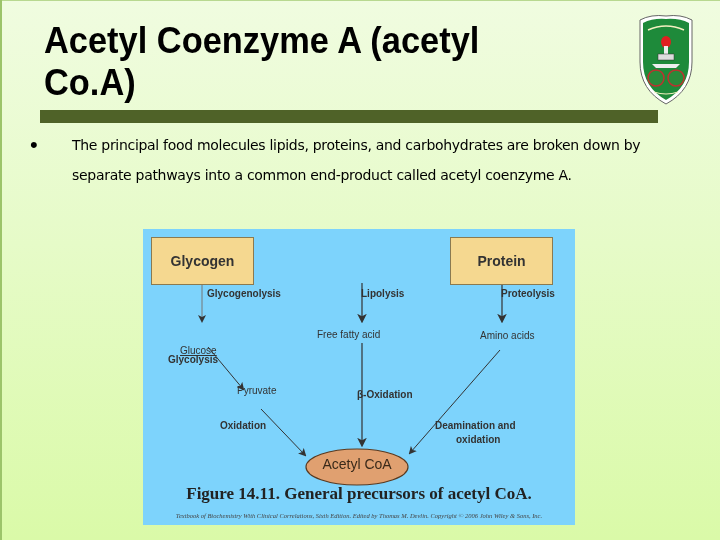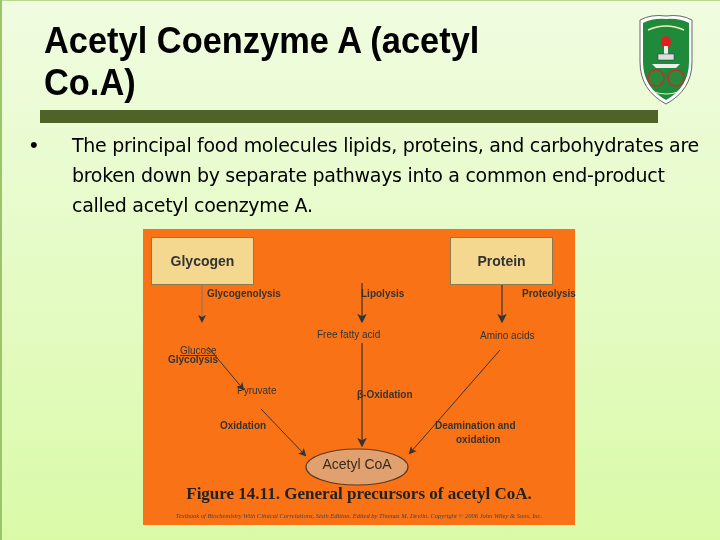--- a/index.html
+++ b/index.html
@@ -14,24 +14,24 @@
       position: absolute; left: 44px; top: 20px; width: 580px;
       font-family: "Liberation Sans", sans-serif; font-weight: bold;
       font-size: 37px; line-height: 42px; color: #000; transform: scaleX(0.93); transform-origin: left top;
     }
     .title-rule { position: absolute; left: 40px; top: 110px; width: 618px; height: 13px; background: #4f6228; }
     .logo { position: absolute; left: 636px; top: 12px; width: 60px; height: 96px; }
     .bullet-block { position: absolute; left: 30px; top: 130px; width: 670px; }
     .bullet-dot { position: absolute; left: 0; top: 0; font-size: 22px; line-height: 30px; color: #000; }
     .bullet-text {
       position: absolute; left: 42px; top: 0; width: 630px;
-      font-family: "DejaVu Sans", sans-serif; font-size: 19px; line-height: 30px; color: #000;
+      font-family: "DejaVu Sans", sans-serif; font-size: 14px; line-height: 30px; color: #000;
       letter-spacing: -0.3px;
     }
-    .figure { position: absolute; left: 143px; top: 229px; width: 432px; height: 296px; background: #f97316; }
+    .figure { position: absolute; left: 143px; top: 229px; width: 432px; height: 296px; background: #7dd3fc; }
     .figure svg { position: absolute; left: 0; top: 0; }
     .fbox {
       position: absolute; width: 101px; height: 46px; top: 8px;
       background: #f5d890; border: 1px solid #8a7a50;
       display: flex; align-items: center; justify-content: center;
       font-family: "Liberation Sans", sans-serif; font-weight: bold; font-size: 14px; color: #333;
     }
     .flabel { position: absolute; font-family: "Liberation Sans", sans-serif; font-size: 10px; color: #333; white-space: nowrap; }
     .flabel.b { font-weight: bold; }
     .ellipse-label {
@@ -106,21 +106,21 @@
     <line x1="357" y1="121" x2="267" y2="224" stroke="#333" stroke-width="1" marker-end="url(#ah)"></line>
 
     <ellipse cx="214" cy="238" rx="51" ry="18" fill="#e0a070" stroke="#5a3a20" stroke-width="1.2"></ellipse>
   </svg>
 
   <div class="fbox" style="left:8px;">Glycogen</div>
   <div class="fbox" style="left:307px;">Protein</div>
 
   <div class="flabel b" style="left:64px; top:59px;">Glycogenolysis</div>
   <div class="flabel b" style="left:218px; top:59px;">Lipolysis</div>
-  <div class="flabel b" style="left:347px; top:59px;padding-left:32px;">Proteolysis</div>
+  <div class="flabel b" style="left:358px; top:59px;">Proteolysis</div>
 
   <div class="flabel" style="left:37px; top:116px;text-decoration:underline;">Glucose</div>
   <div class="flabel" style="left:174px; top:100px;">Free fatty acid</div>
   <div class="flabel" style="left:337px; top:101px;">Amino acids</div>
 
   <div class="flabel b" style="left:25px; top:125px;">Glycolysis</div>
   <div class="flabel" style="left:94px; top:156px;">Pyruvate</div>
   <div class="flabel b" style="left:77px; top:191px;">Oxidation</div>
   <div class="flabel b" style="left:214px; top:160px;">β-Oxidation</div>
   <div class="flabel b" style="left:292px; top:191px;">Deamination and</div>

